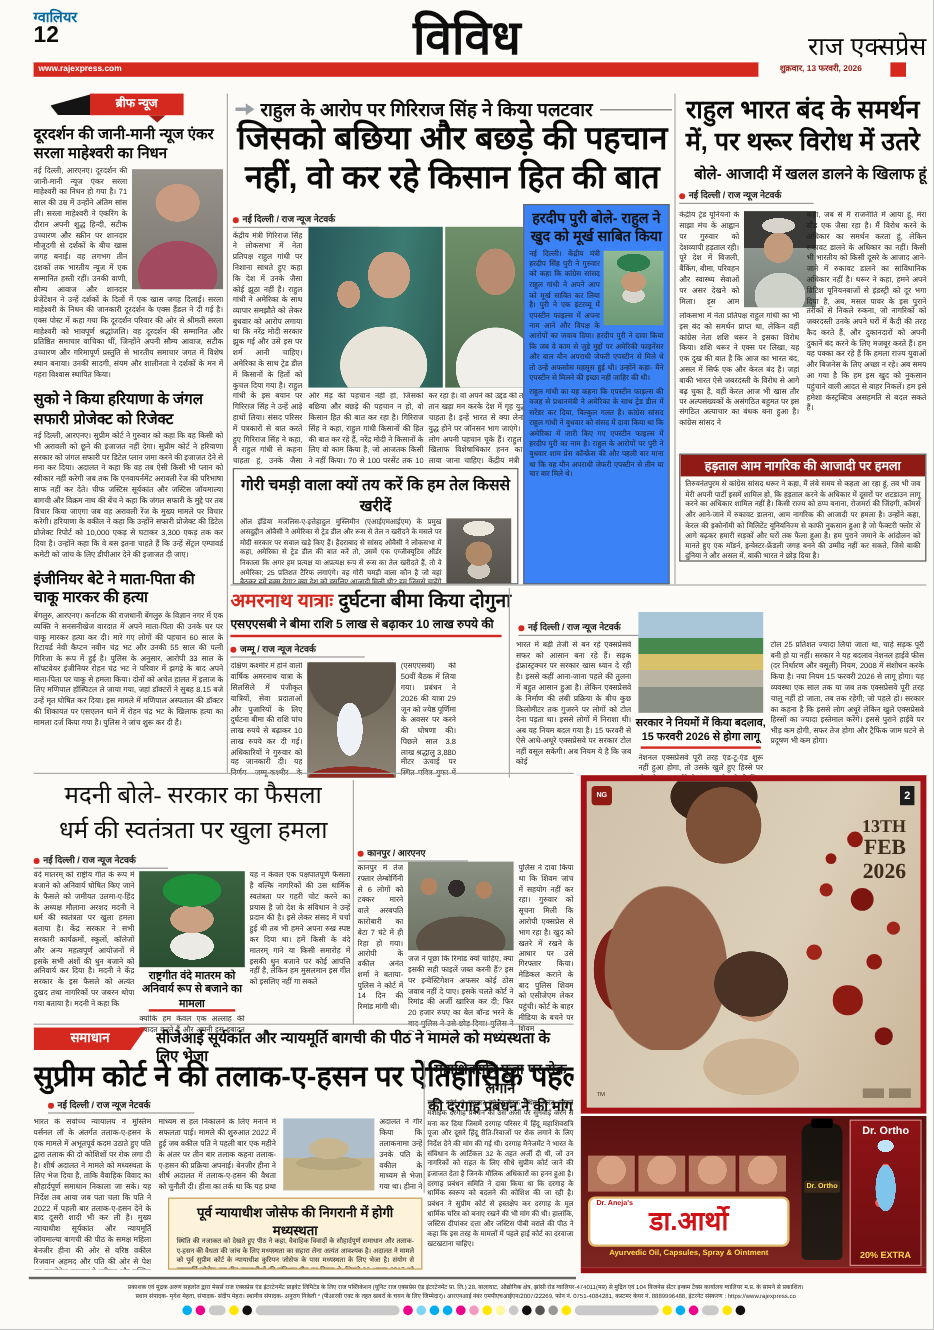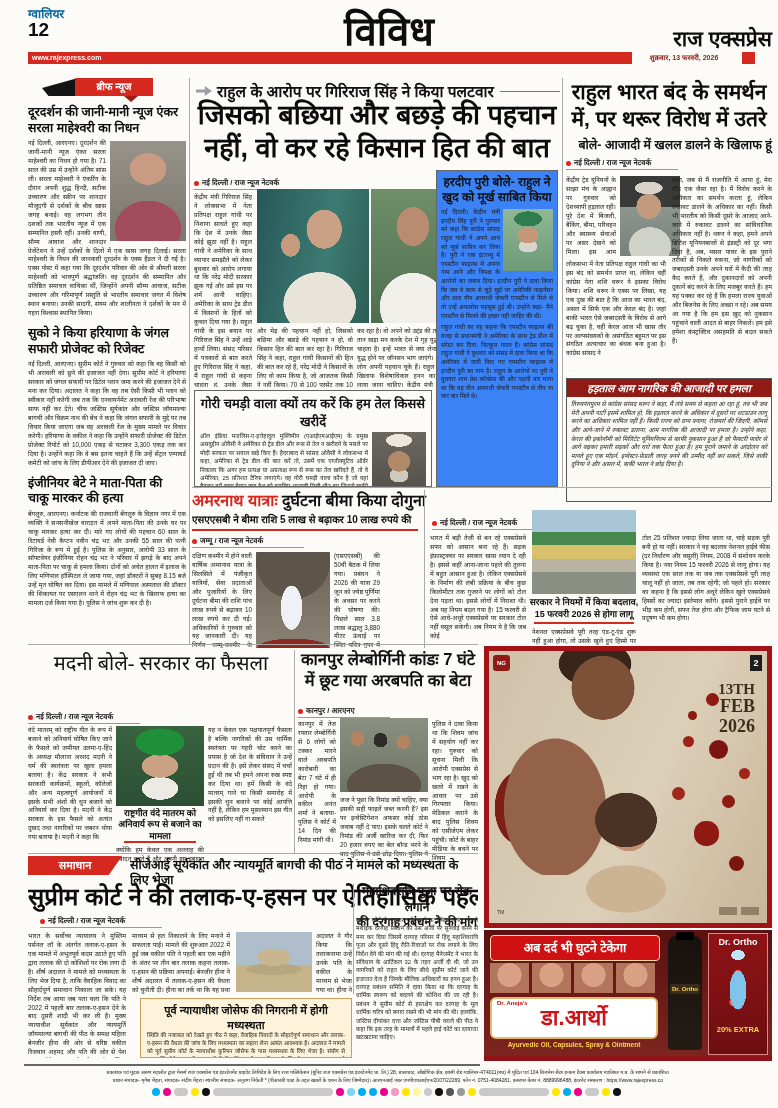--- a/index.html
+++ b/index.html
@@ -9,21 +9,21 @@
   .cut{overflow:hidden;}
   .body-txt{font-size:6.3px;line-height:1.42;text-align:justify;color:#1d1d1d;}
   .reddot{display:inline-block;width:5px;height:5px;background:#d5281f;border-radius:50%;margin-right:3px;vertical-align:middle;}
   .byline{font-size:7.5px;font-weight:700;color:#222;border-bottom:1px solid #999;padding-bottom:2px;}
   .photo{background:#b9b2a6;}
   .hl{background:#aaa;}
   
   .m-city{left:28px;top:5px;font-size:12px;font-weight:700;color:#0369a1;}
   .m-page{left:28px;top:19px;font-size:19px;font-weight:800;color:#0d0d0d;}
   .m-section{left:289px;top:2px;width:200px;text-align:center;font-size:40px;font-weight:800;color:#0d0d0d;}
-  .m-brand{left:560px;top:24px;width:212px;text-align:right;font-size:21px;font-weight:700;color:#0d0d0d;}
+  .m-brand{left:560px;top:24px;width:212px;text-align:right;font-size:21px;font-weight:400;color:#0d0d0d;}
   .m-redbar{left:28px;top:52px;width:600px;height:12px;background:#d5281f;color:#fff;font-size:7px;font-weight:700;line-height:12px;padding-left:4px;}
   .m-date{left:630px;top:52px;width:108px;height:12px;font-size:7px;font-weight:700;color:#8f1b14;text-align:center;line-height:12px;}
   .m-redsq{left:742px;top:52px;width:13px;height:12px;background:#d5281f;}
   
   .briefcol{left:28px;top:78px;width:158px;}
   .ribbon-row{position:relative;height:24px;}
   .ribbon-flag{position:absolute;left:14px;top:0;width:36px;height:18px;background:#141414;clip-path:polygon(0 55%,100% 0,100% 100%,18% 100%);}
   .ribbon-tab{position:absolute;left:47px;top:0;width:78px;height:18px;background:#d5281f;color:#fff;font-size:10px;font-weight:700;text-align:center;line-height:18px;}
   .ribbon-notch{position:absolute;left:96px;top:18px;width:0;height:0;border-left:7px solid transparent;border-right:7px solid transparent;border-top:6px solid #a31a12;}
   .b-art{overflow:hidden;margin-bottom:5px;}
@@ -53,21 +53,21 @@
   .oil-ph{float:right;width:54px;height:70px;margin:0 0 2px 4px;background:radial-gradient(ellipse 40% 15% at 50% 12%,#ece7dd 0 60%,transparent 61%),radial-gradient(ellipse 34% 24% at 50% 42%,#b08a68 0 60%,transparent 61%),radial-gradient(ellipse 28% 16% at 50% 62%,#cfc9bd 0 62%,transparent 63%),linear-gradient(#6c6861,#504c46);}
   .oil-body{font-size:5.9px;}
   
   .th-h{left:566px;top:79px;width:206px;text-align:center;font-size:21px;font-weight:800;line-height:1.28;color:#0b0b0b;}
   .th-sub{left:566px;top:136px;width:206px;text-align:right;font-size:12.5px;font-weight:700;}
   .th-by{left:566px;top:157px;width:112px;}
   .th-col1a{left:566px;top:176px;width:50px;height:80px;}
   .ph-tharoor{left:620px;top:176px;width:60px;height:80px;background:radial-gradient(ellipse 38% 13% at 48% 15%,#d8d4cc 0 60%,transparent 61%),radial-gradient(ellipse 34% 26% at 48% 38%,#c29a7c 0 60%,transparent 61%),linear-gradient(180deg,#3a3a38 31px,transparent 31px),radial-gradient(ellipse 50% 34% at 50% 88%,#cfd2c8 0 70%,transparent 71%),linear-gradient(#9aa39b,#77807a);}
   .th-col1b{left:566px;top:260px;width:100px;height:114px;}
   .th-col2{left:672px;top:176px;width:100px;height:198px;}
-  .strike-box{left:566px;top:378px;width:206px;height:124px;border:1px solid #555;box-sizing:border-box;background:#fbf9f4;font-style:italic;}
+  .strike-box{left:566px;top:378px;width:206px;height:90px;border:1px solid #555;box-sizing:border-box;background:#fbf9f4;}
   .strike-h{background:#8f1b14;color:#fff;font-size:10.5px;font-weight:700;text-align:center;padding:2px 0;}
   .strike-b{font-size:6.1px;padding:3px 4px;}
   
   .am-h{left:192px;top:489px;width:240px;font-size:16px;font-weight:800;white-space:nowrap;}
   .am-red{color:#d5281f;}
   .am-sub{left:192px;top:512px;width:228px;font-size:10px;font-weight:700;}
   .am-rule{left:192px;top:529px;width:226px;height:2px;background:#d5281f;}
   .am-by{left:192px;top:535px;width:112px;}
   .am-col1{left:192px;top:552px;width:60px;height:96px;}
   .ph-amarnath{left:256px;top:552px;width:74px;height:96px;background:radial-gradient(ellipse 24% 38% at 48% 58%,#eef1f5 0 60%,transparent 61%),radial-gradient(ellipse 120% 24% at 50% 100%,#8d2b22 0 40%,transparent 41%),radial-gradient(ellipse 90% 70% at 50% 10%,#5d5549 0 55%,transparent 56%),linear-gradient(#6b6254,#8a8274);}
@@ -144,21 +144,21 @@
   .or-brandbox{position:absolute;left:6px;top:67px;width:168px;height:42px;background:#fff;border-radius:6px;border:2px solid #e5b96d;box-sizing:border-box;text-align:center;}
   .or-maker{position:absolute;left:5px;top:1px;font-size:6px;color:#c01014;font-weight:700;}
   .or-hindi{font-size:22px;font-weight:800;color:#d01216;line-height:38px;}
   .or-sub{position:absolute;left:6px;top:111px;width:168px;text-align:center;color:#ffd84d;font-size:6.5px;font-weight:700;}
   .or-bottle{position:absolute;left:184px;top:6px;width:34px;height:114px;background:linear-gradient(#17120e,#241c15);border-radius:8px 8px 4px 4px;}
   .or-bottle-cap{position:absolute;left:8px;top:-4px;width:18px;height:8px;background:#000;border-radius:2px;}
   .or-bottle-label{position:absolute;left:2px;top:48px;width:30px;background:#3a2a1a;color:#ffd84d;font-size:6px;font-weight:700;text-align:center;padding:2px 0;border-radius:2px;}
   .or-box{position:absolute;left:224px;top:3px;width:58px;height:120px;background:linear-gradient(#8f1316,#6d0e11);border:1px solid #d88;}
   .or-box-brand{color:#fff;font-size:9px;font-weight:800;text-align:center;margin-top:3px;}
   .or-skel{margin:2px auto 0;width:40px;height:76px;background:radial-gradient(ellipse 28% 11% at 50% 8%,#bfe4f7 0 60%,transparent 61%),radial-gradient(ellipse 38% 46% at 50% 54%,#7fc4ea 0 55%,transparent 56%),radial-gradient(circle at 50% 32%,#ff5a4d 0 6%,transparent 7%),radial-gradient(circle at 38% 70%,#ff5a4d 0 6%,transparent 7%);}
-  .or-extra{color:#ffd84d;font-size:7.5px;font-weight:800;text-align:center;}
+  .or-extra{color:#ffd84d;font-size:7.5px;font-weight:800;text-align:center;margin-top:16px;}
   .or-strip{left:484px;top:1056px;width:288px;height:5px;background:#8f1316;}
   
   .ft-rule{left:24px;top:1064px;width:456px;height:2px;background:#666;}
   .ft1{left:30px;top:1069px;width:716px;text-align:center;font-size:5px;color:#222;}
   .ft2{left:30px;top:1077px;width:716px;text-align:center;font-size:5px;color:#222;}
   .ft-marks{left:30px;top:1088px;width:716px;display:flex;align-items:center;justify-content:center;}
   .regdot{height:8px;border-radius:4px;display:inline-block;margin-right:3px;flex:none;}
   
   .vl1{left:189px;top:78px;width:1px;height:566px;}
   .vl2{left:562px;top:78px;width:1px;height:409px;}
@@ -264,33 +264,30 @@
   <div class="abs ex-cap">
     <div>सरकार ने नियमों में किया बदलाव,</div>
     <div>15 फरवरी 2026 से होगा लागू</div>
   </div>
   <div class="abs ex-cap-rule"></div>
   <div class="abs ex-col2 body-txt cut">नेशनल एक्सप्रेसवे पूरी तरह एंड-टू-एंड शुरू नहीं हुआ होगा, तो उसके खुले हुए हिस्से पर टोल नेशनल हाईवे के सामान्य रेट से ही लिया जाएगा। पहले एक्सप्रेसवे पर</div>
   <div class="abs ex-col3 body-txt cut">टोल 25 प्रतिशत ज्यादा लिया जाता था, चाहे सड़क पूरी बनी हो या नहीं। सरकार ने यह बदलाव नेशनल हाईवे फीस (दर निर्धारण और वसूली) नियम, 2008 में संशोधन करके किया है। नया नियम 15 फरवरी 2026 से लागू होगा। यह व्यवस्था एक साल तक या जब तक एक्सप्रेसवे पूरी तरह चालू नहीं हो जाता, तब तक रहेगी; जो पहले हो। सरकार का कहना है कि इससे लोग अधूरे लेकिन खुले एक्सप्रेसवे हिस्सों का ज्यादा इस्तेमाल करेंगे। इससे पुराने हाईवे पर भीड़ कम होगी, सफर तेज होगा और ट्रैफिक जाम घटने से प्रदूषण भी कम होगा।</div>
 
   <div class="abs md-h">
     <div>मदनी बोले- सरकार का फैसला</div>
+    <div>धर्म की स्वतंत्रता पर खुला हमला</div>
   </div>
   <div class="abs md-by byline"><span class="reddot"></span><span>नई दिल्ली / राज न्यूज नेटवर्क</span></div>
   <div class="abs md-col1 body-txt cut">वंदे मातरम् को राष्ट्रीय गीत के रूप में बजाने को अनिवार्य घोषित किए जाने के फैसले को जमीयत उलमा-ए-हिंद के अध्यक्ष मौलाना अरशद मदनी ने धर्म की स्वतंत्रता पर खुला हमला बताया है। केंद्र सरकार ने सभी सरकारी कार्यक्रमों, स्कूलों, कॉलेजों और अन्य महत्वपूर्ण आयोजनों में इसके सभी अंशों की धुन बजाने को अनिवार्य कर दिया है। मदनी ने केंद्र सरकार के इस फैसले को अत्यंत दुखद तथा नागरिकों पर जबरन थोपा गया बताया है। मदनी ने कहा कि</div>
   <div class="abs photo ph-madani"></div>
   <div class="abs md-cap cut">राष्ट्रगीत वंदे मातरम को अनिवार्य रूप से बजाने का मामला</div>
   <div class="abs md-cap-rule"></div>
   <div class="abs md-colb body-txt cut">क्योंकि हम केवल एक अल्लाह की इबादत करते हैं और अपनी इस इबादत में किसी और को शामिल नहीं कर सकते।</div>
   <div class="abs md-col2 body-txt cut">यह न केवल एक पक्षपातपूर्ण फैसला है बल्कि नागरिकों की उस धार्मिक स्वतंत्रता पर गहरी चोट करने का प्रयास है जो देश के संविधान ने उन्हें प्रदान की है। इसे लेकर संसद में चर्चा हुई थी तब भी हमने अपना रुख स्पष्ट कर दिया था। हमें किसी के वंदे मातरम् गाने या किसी समारोह में इसकी धुन बजाने पर कोई आपत्ति नहीं है, लेकिन हम मुसलमान इस गीत को इसलिए नहीं गा सकते</div>
 
-  <div class="abs kp-h">
-    <div>कानपुर लेम्बोर्गिनी कांडः 7 घंटे</div>
-    <div>में छूट गया अरबपति का बेटा</div>
-  </div>
   <div class="abs kp-by byline"><span class="reddot"></span><span>कानपुर / आरएनए</span></div>
   <div class="abs kp-col1 body-txt cut">कानपुर में तेज रफ्तार लेम्बोर्गिनी से 6 लोगों को टक्कर मारने वाले अरबपति कारोबारी का बेटा 7 घंटे में ही रिहा हो गया। आरोपी के वकील अनंत शर्मा ने बताया- पुलिस ने कोर्ट में 14 दिन की रिमांड मांगी थी।</div>
   <div class="abs photo ph-kanpur"></div>
   <div class="abs kp-col2 body-txt cut">जज ने पूछा कि रिमांड क्यों चाहिए, क्या इसकी सही फाइलें जब्त करनी हैं? इस पर इन्वेस्टिगेशन अफसर कोई ठोस जवाब नहीं दे पाए। इसके चलते कोर्ट ने रिमांड की अर्जी खारिज कर दी; फिर 20 हजार रुपए का बेल बॉन्ड भरने के बाद पुलिस ने उसे छोड़ दिया। पुलिस ने शिवम मिश्रा को गुरुवार सुबह 8 बजे घर के सामने से गिरफ्तार किया था।</div>
   <div class="abs kp-col3 body-txt cut">पुलिस ने दावा किया था कि शिवम जांच में सहयोग नहीं कर रहा। गुरुवार को सूचना मिली कि आरोपी एक्सप्रेस से भाग रहा है। खुद को खतरे में रखने के आधार पर उसे गिरफ्तार किया। मेडिकल कराने के बाद पुलिस शिवम को एसीजेएम लेकर पहुंची। कोर्ट के बाहर मीडिया के बचने पर शिवम मीडियाकर्मियों पर भड़क गया।</div>
 
   <div class="abs mv">
     <div class="mv-man"></div>
     <div class="mv-woman"></div>
     <div class="mv-blood"></div>
@@ -319,21 +316,20 @@
     <p class="body-txt med-b" style="margin:0">स्थिति की नजाकत को देखते हुए पीठ ने कहा, वैवाहिक विवादों के सौहार्दपूर्ण समाधान और तलाक-ए-हसन की वैधता की जांच के लिए मध्यस्थता का सहारा लेना अत्यंत आवश्यक है। अदालत ने मामले को पूर्व सुप्रीम कोर्ट के न्यायाधीश कुरियन जोसेफ के पास मध्यस्थता के लिए भेजा है। संयोग से न्यायमूर्ति जोसेफ उस तीन-न्यायाधीशों की संविधान पीठ का हिस्सा थे, जिसने 22 अगस्त 2017 को शायरा बानो मामले में इंस्टेंट ट्रिपल तलाक (तलाक-ए-बिद्दत) को असंवैधानिक घोषित किया था।</p>
   </div>
 
   <div class="abs dg-h">
     <div>महाशिवरात्रि पूजा पर रोक लगाने</div>
     <div>की दरगाह प्रबंधन ने की मांग</div>
   </div>
   <div class="abs dg-b body-txt cut">सुप्रीम कोर्ट ने गुरुवार को कर्नाटक स्थित अलंद लाडले मशाइक दरगाह प्रबंधन की उस अर्जी पर सुनवाई करने से मना कर दिया जिसमें दरगाह परिसर में हिंदू महाशिवरात्रि पूजा और दूसरे हिंदू रीति-रिवाजों पर रोक लगाने के लिए निर्देश देने की मांग की गई थी। दरगाह मैनेजमेंट ने भारत के संविधान के आर्टिकल 32 के तहत अर्जी दी थी, जो उन नागरिकों को राहत के लिए सीधे सुप्रीम कोर्ट जाने की इजाजत देता है जिनके मौलिक अधिकारों का हनन हुआ है। दरगाह प्रबंधन समिति ने दावा किया था कि दरगाह के धार्मिक स्वरूप को बदलने की कोशिश की जा रही है। प्रबंधन ने सुप्रीम कोर्ट से हस्तक्षेप कर दरगाह के मूल धार्मिक चरित्र को बनाए रखने की भी मांग की थी। हालांकि, जस्टिस दीपांकर दत्ता और जस्टिस पीबी वराले की पीठ ने कहा कि इस तरह के मामलों में पहले हाई कोर्ट का दरवाजा खटखटाना चाहिए।</div>
 
   <div class="abs or">
-    <div class="or-slogan">अब दर्द भी घुटने टेकेगा</div>
     <div class="or-thumbs">
       <div class="or-th"></div>
       <div class="or-th"></div>
       <div class="or-th"></div>
       <div class="or-th"></div>
     </div>
     <div class="or-brandbox">
       <div class="or-maker">Dr. Aneja's</div>
       <div class="or-hindi">डा.आर्थो</div>
     </div>

